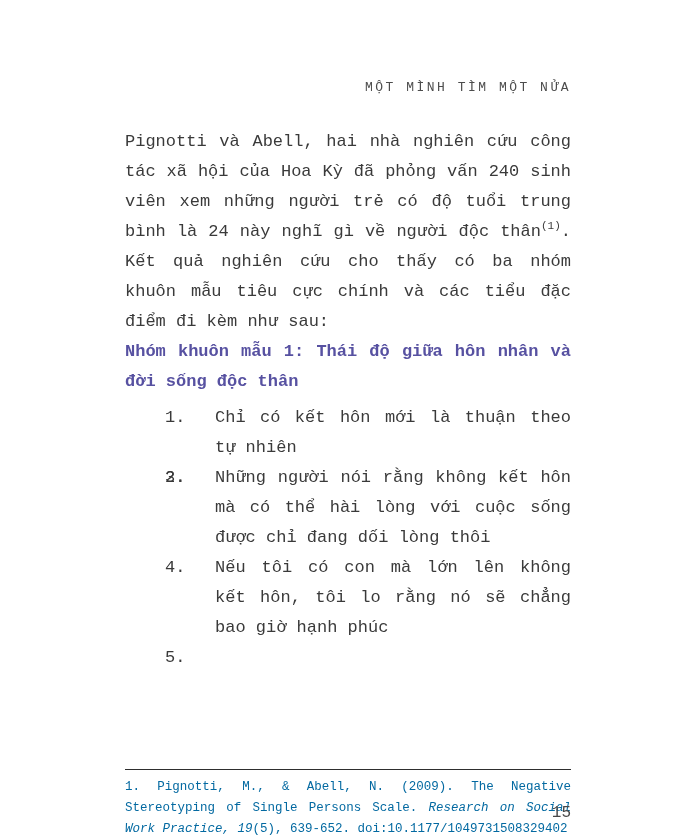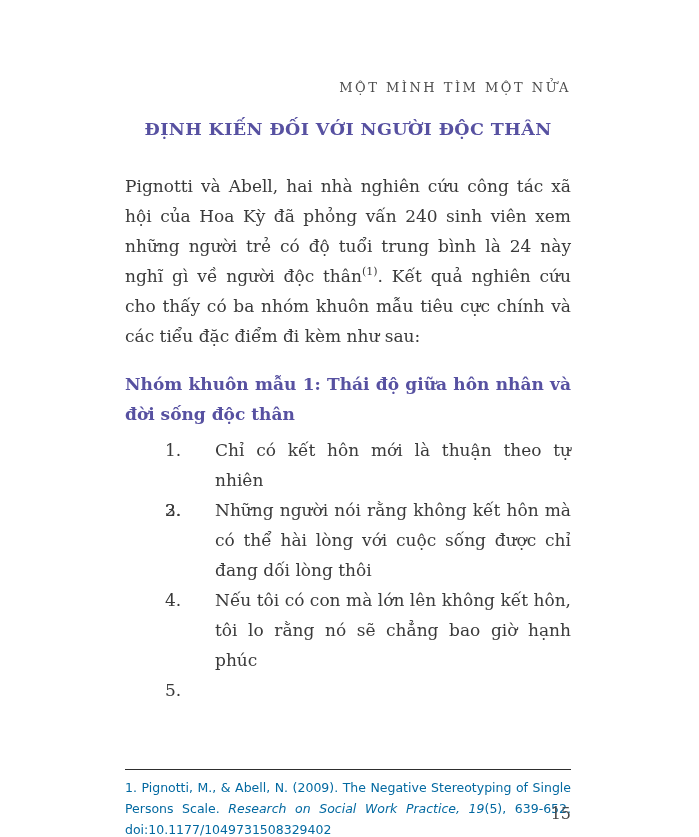--- a/index.html
+++ b/index.html
@@ -1,15 +1,15 @@
 <!DOCTYPE html>
 <html><head>
 <meta charset="utf-8">
 <style>
-  * { margin: 0; padding: 0; box-sizing: border-box; }
+  * { margin: 0; padding: 0; box-sizing: border-box; font-family: Liberation Mono, monospace; }
   html, body { background: #ffffff; }
   body {
     width: 699px;
     height: 837px;
     position: relative;
     overflow: hidden;
     font-family: "DejaVu Serif", serif;
     color: #3a3a3a;
   }
   .content {
@@ -37,21 +37,20 @@
     font-size: 17px;
     line-height: 30px;
     text-align: justify;
   }
   .fn-marker {
     font-size: 11px;
     vertical-align: super;
     line-height: 0;
   }
   .subheading {
-    margin-top: 18px;
     font-size: 17px;
     line-height: 30px;
     font-weight: bold;
     text-align: justify;
   }
   .numbered-list { margin-top: 6px; }
   .list-item {
     position: relative;
     padding-left: 90px;
     font-size: 17px;
@@ -92,21 +91,20 @@
     color: #474747;
   }
 </style>
 </head>
 <body>
 
 <div class="content">
 
   <div class="running-header">MỘT MÌNH TÌM MỘT NỬA</div>
 
-  <h1 class="page-title accent-text" style="color: rgb(87, 81, 161);">ĐỊNH KIẾN ĐỐI VỚI NGƯỜI ĐỘC THÂN</h1>
 
   <p class="intro"><span>Pignotti và Abell, hai nhà nghiên cứu công tác xã hội của Hoa Kỳ đã phỏng vấn 240 sinh viên xem những người trẻ có độ tuổi trung bình là 24 này nghĩ gì về người độc thân</span><span class="fn-marker">(1)</span><span>. Kết quả nghiên cứu cho thấy có ba nhóm khuôn mẫu tiêu cực chính và các tiểu đặc điểm đi kèm như sau:</span></p>
 
   <h2 class="subheading accent-text" style="color: rgb(87, 81, 161);">Nhóm khuôn mẫu 1: Thái độ giữa hôn nhân và đời sống độc thân</h2>
 
   <div class="numbered-list">
     <div class="list-item">
       <span class="list-num">1.</span>
       <span>Chỉ có kết hôn mới là thuận theo tự nhiên</span>
     </div>

